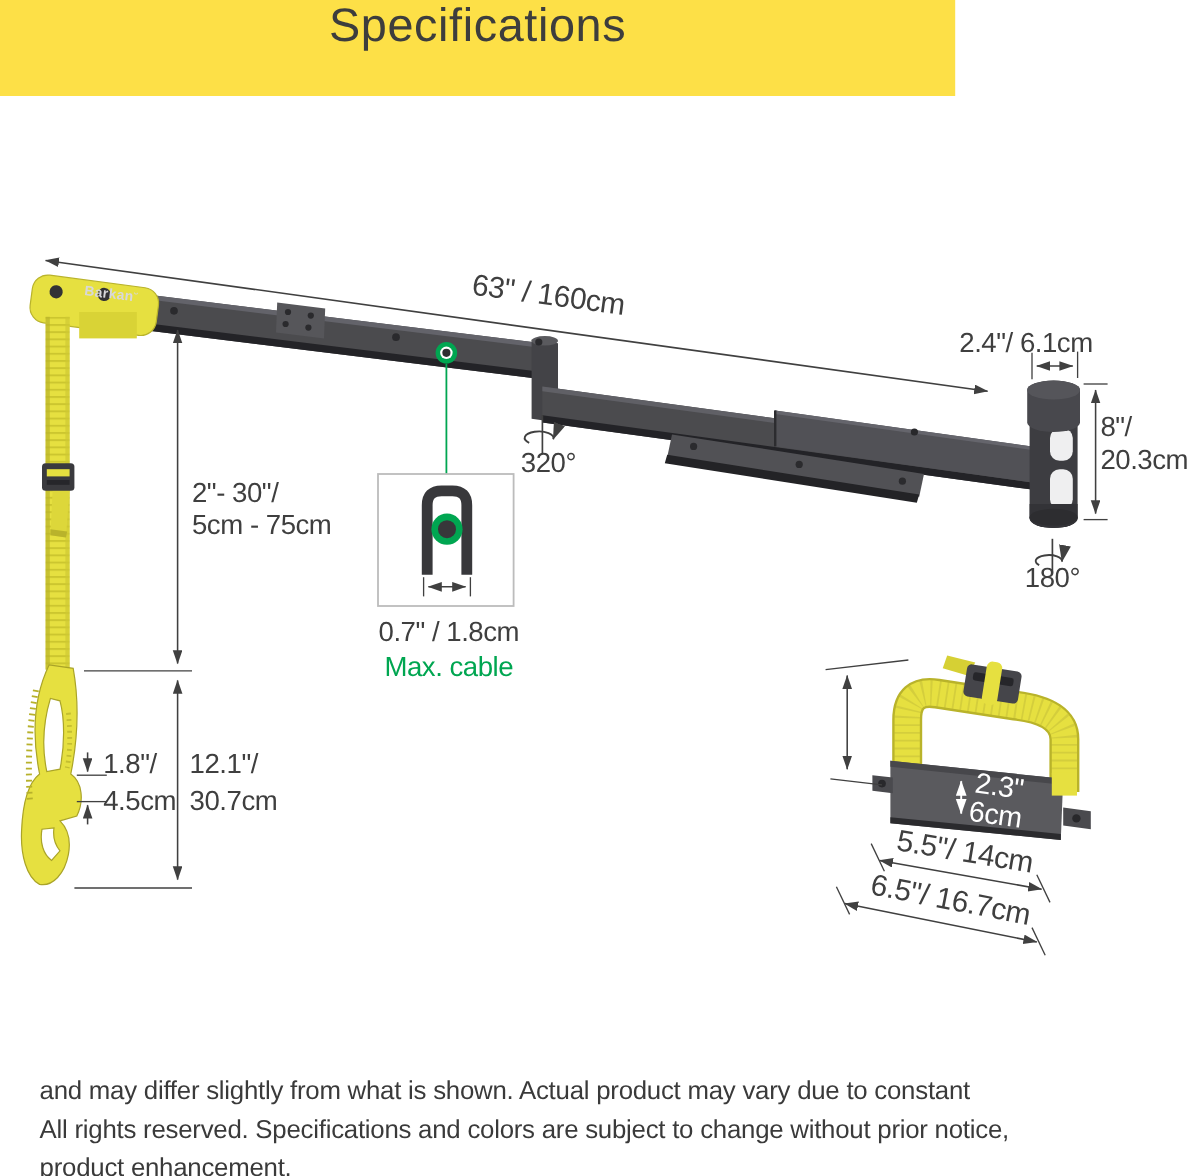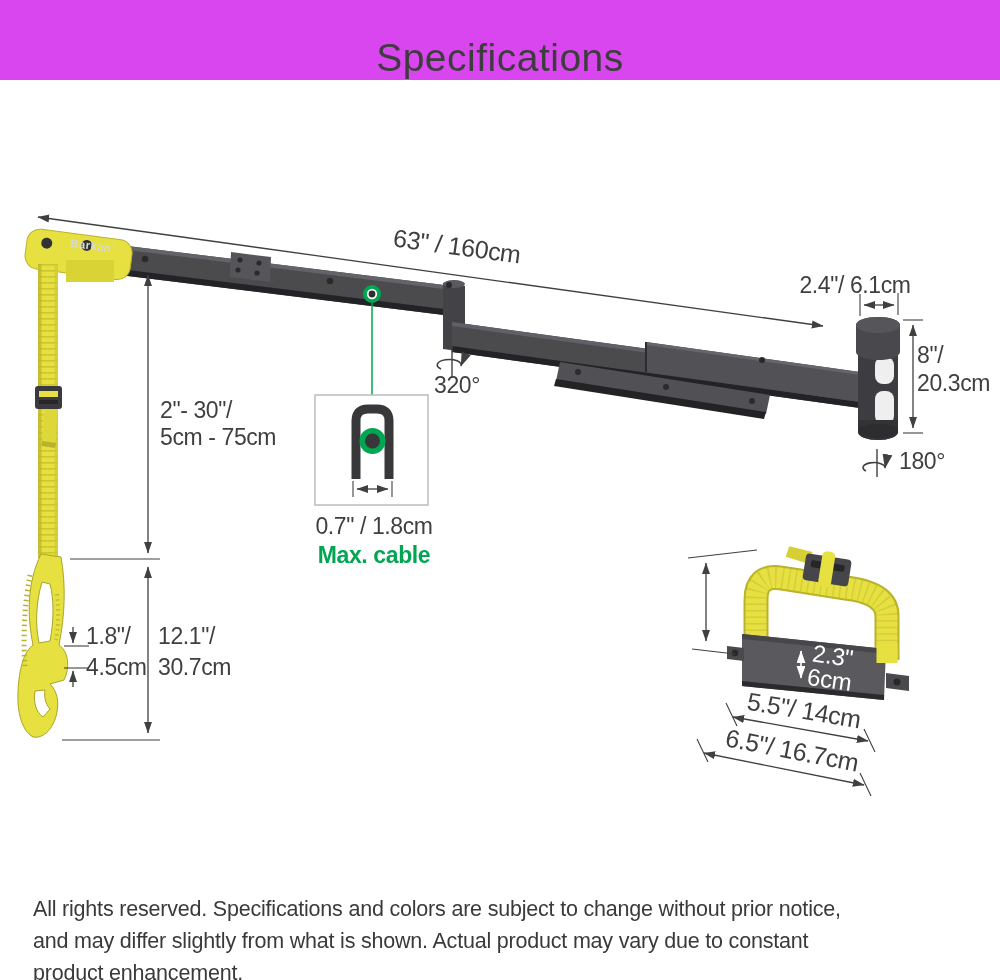--- a/index.html
+++ b/index.html
@@ -1,24 +1,24 @@
 <!DOCTYPE html>
 <html><head>
 <meta charset="utf-8">
 <style>
   html,body{margin:0;padding:0;background:#ffffff;font-family:"Liberation Sans",sans-serif;}
   .page{position:relative;width:1000px;height:980px;background:#ffffff;overflow:hidden;}
-  .header{position:absolute;top:0;left:0;width:1000px;height:80px;background:#d946ef;
-          display:flex;align-items:flex-end;justify-content:center;}
+  .header{position:absolute;top:0;left:0;width:796px;height:80px;background:#fde047;
+          display:flex;align-items:flex-start;justify-content:center;}
   .header .title{font-size:39px;font-weight:300;color:#3d3d3d;letter-spacing:.5px;}
   svg.draw{position:absolute;top:0;left:0;}
   .dim{position:absolute;color:#3f3f3f;font-size:23px;letter-spacing:-0.4px;
        line-height:27px;white-space:nowrap;}
   .center{text-align:center;}
-  .green{color:#00a651;font-weight:bold;}
+  .green{color:#00a651;font-weight:normal;}
   .white{color:#ffffff;}
   .brand{position:absolute;left:71px;top:237px;font-size:11.5px;font-weight:bold;
          color:#d8d8da;letter-spacing:.4px;transform:rotate(7deg);transform-origin:left top;}
   .brand .mark{font-size:10px;opacity:.85;}
   .footer{position:absolute;left:33px;top:893px;width:950px;color:#3a3a3a;}
   .footer div{font-size:21.5px;line-height:32px;letter-spacing:-0.2px;white-space:nowrap;}
 </style>
 </head>
 <body>
 
@@ -232,21 +232,21 @@
 
   <div class="dim center" style="left:790px;top:272px;width:130px;">2.4"/ 6.1cm</div>
 
   <div class="dim" style="left:917px;top:341px;line-height:28px;">
     <div>8"/</div>
     <div>20.3cm</div>
   </div>
 
   <div class="dim center" style="left:427px;top:372px;width:60px;text-align:center;">320°</div>
 
-  <div class="dim center" style="left:846px;top:448px;width:62px;margin-left:45px;">180°</div>
+  <div class="dim center" style="left:846px;top:468px;width:62px;">180°</div>
 
   <div class="dim" style="left:160px;top:397px;line-height:27px;">
     <div>2"- 30"/</div>
     <div>5cm - 75cm</div>
   </div>
 
   <div class="dim center" style="left:304px;top:513px;width:140px;">0.7" / 1.8cm</div>
   <div class="dim center green" style="left:304px;top:542px;width:140px;">Max. cable</div>
 
   <div class="dim" style="left:86px;top:621px;line-height:31px;">
@@ -263,18 +263,18 @@
   <div class="dim center white" style="left:800px;top:644px;width:62px;font-size:24px;line-height:24px;transform:rotate(8deg);">
     <div>2.3"</div>
     <div>6cm</div>
   </div>
 
   <div class="dim center" style="left:734px;top:697px;width:140px;font-size:25px;transform:rotate(9.5deg);">5.5"/ 14cm</div>
 
   <div class="dim center" style="left:707px;top:737px;width:170px;font-size:25px;transform:rotate(11deg);">6.5"/ 16.7cm</div>
 
   <div class="footer">
+    <div>and may differ slightly from what is shown. Actual product may vary due to constant</div>
     <div>All rights reserved. Specifications and colors are subject to change without prior notice,</div>
-    <div>and may differ slightly from what is shown. Actual product may vary due to constant</div>
     <div>product enhancement.</div>
   </div>
 
 </div>
 
 </body></html>

